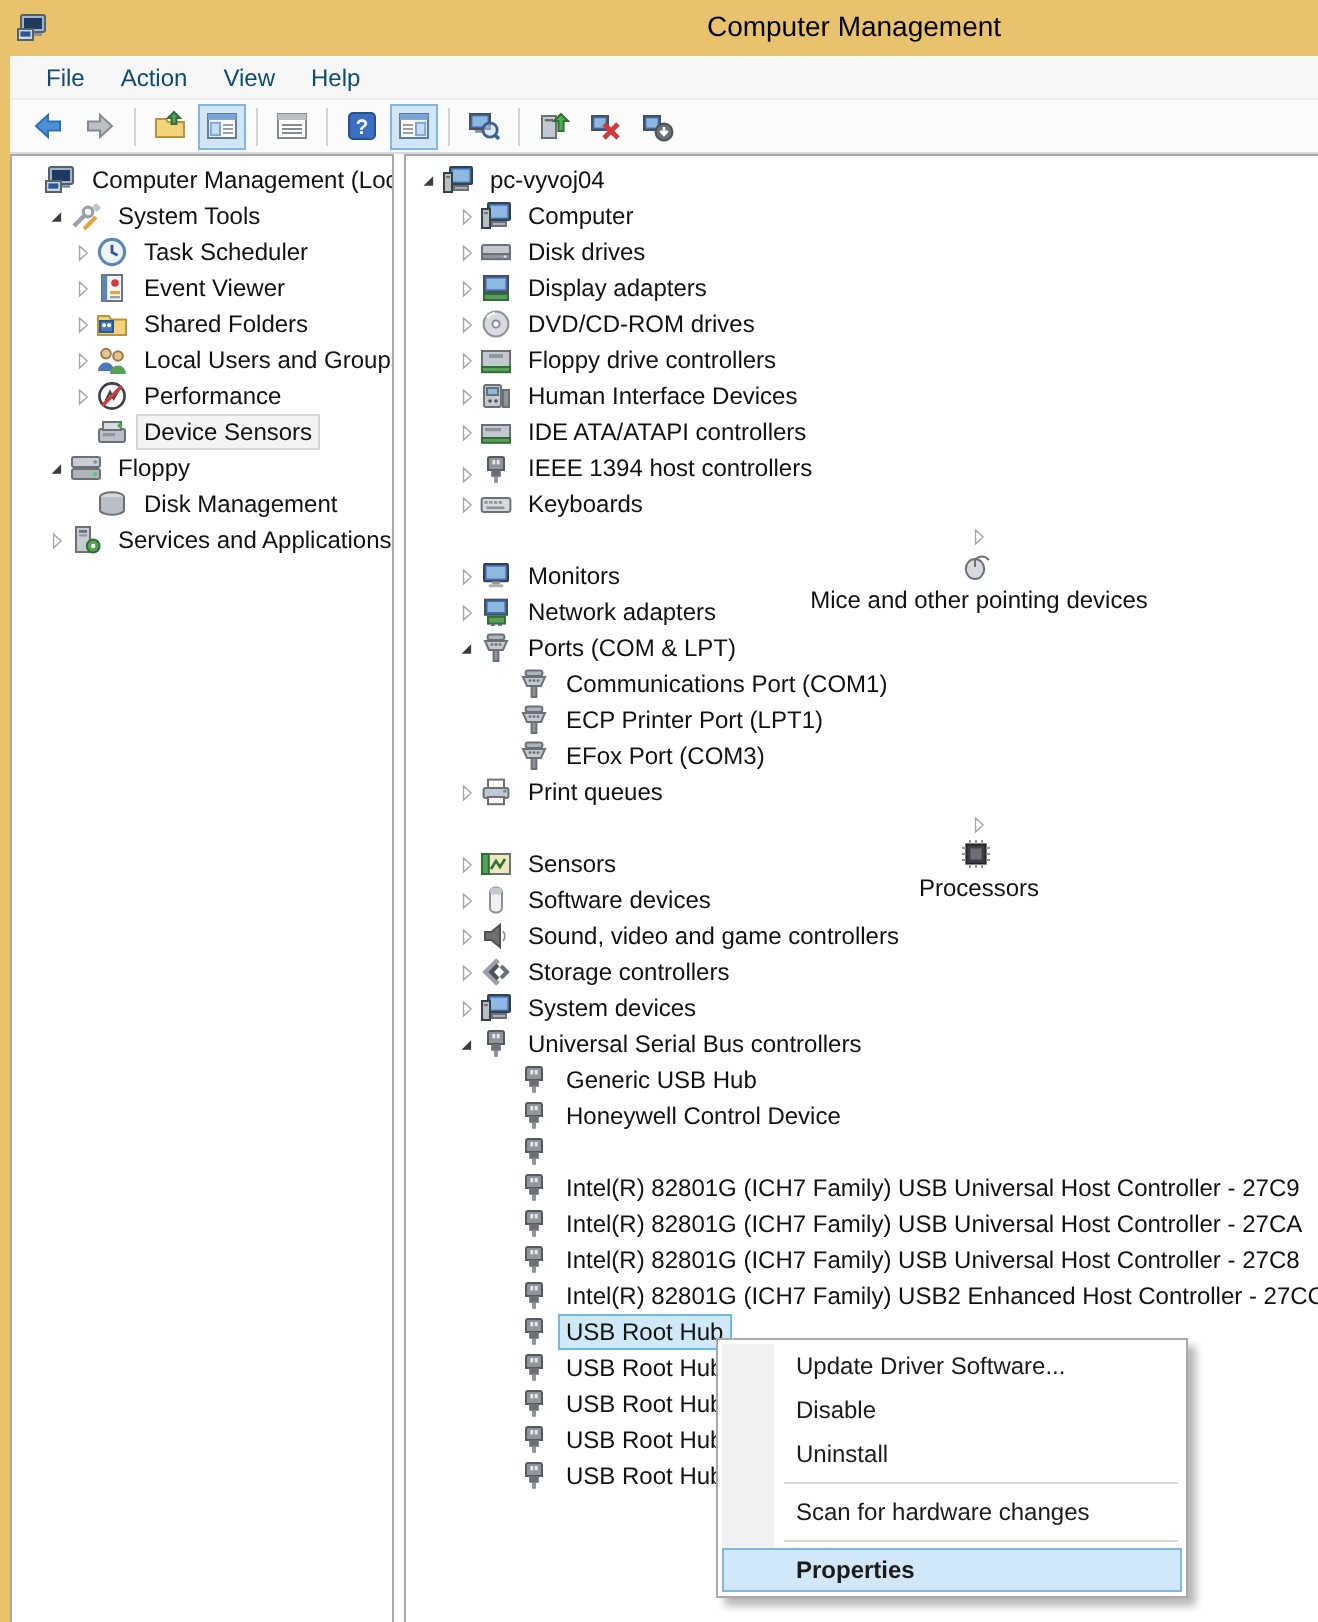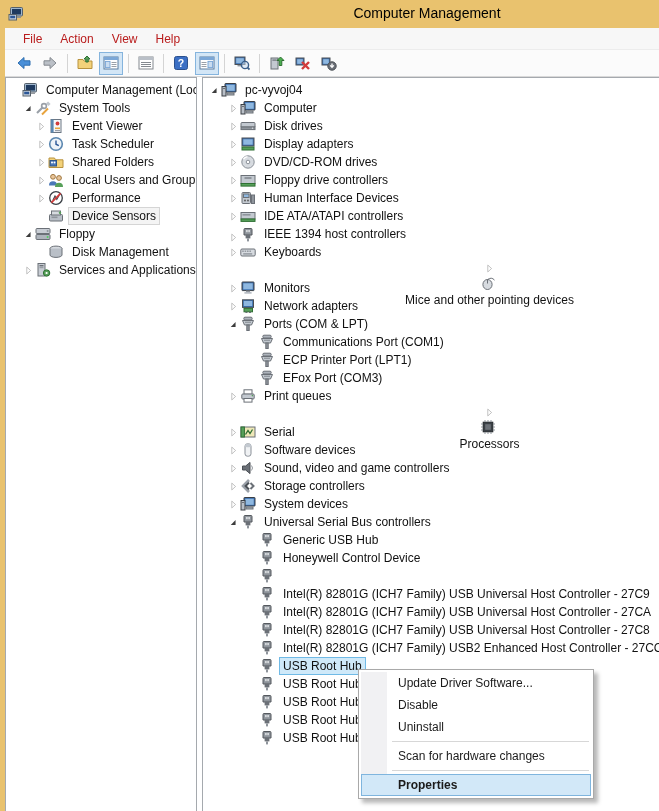--- a/index.html
+++ b/index.html
@@ -19,21 +19,21 @@
   .title-text {
     position:absolute; left:427px; top:5px; transform:translateX(-50%);
     font-size:14px; color:#000000; white-space:nowrap;
   }
   
   .menubar {
     position:absolute; left:5px; top:28px; width:654px; height:22px;
     background:#F7F7F7; border-bottom:1px solid #ECECEC;
     display:flex; align-items:center; padding-left:9px; z-index:4;
   }
-  .menu-item { padding:3px 9px; color:#b91c1c; cursor:default; }
+  .menu-item { padding:3px 9px; color:#0c4a6e; cursor:default; }
   
   .toolbar {
     position:absolute; left:5px; top:50px; width:654px; height:27px;
     background:#FBFBFB; border-bottom:1px solid #D9D9D9;
     display:flex; align-items:center; padding-left:6px; z-index:4;
   }
   .tb-btn {
     width:24px; height:23px; border:1px solid transparent; background:transparent;
     display:flex; align-items:center; justify-content:center; margin:0 1px;
   }
@@ -236,42 +236,42 @@
         <span class="tree-label">System Tools</span>
       </div>
       <div class="tree-row" style="padding-left: 28px;">
         <span class="expander">
           <svg viewBox="0 0 16 16" width="11" height="11">
             <path d="M5.5,3 L11,8 L5.5,13 Z" fill="#fff" stroke="#a6a6a6"></path>
           </svg>
         </span>
         <span class="tree-icon">
           <svg viewBox="0 0 16 16" width="16" height="16">
+            <circle cx="8" cy="8" r="6.3" fill="#EEF3F8" stroke="#5B87B0" stroke-width="1.6"></circle>
+            <path d="M8,4.4 L8,8.2 L10.8,9.6" stroke="#2B5797" stroke-width="1.4" fill="none"></path>
+          </svg>
+        </span>
+        <span class="tree-label">Task Scheduler</span>
+      </div>
+      <div class="tree-row" style="padding-left: 28px;">
+        <span class="expander">
+          <svg viewBox="0 0 16 16" width="11" height="11">
+            <path d="M5.5,3 L11,8 L5.5,13 Z" fill="#fff" stroke="#a6a6a6"></path>
+          </svg>
+        </span>
+        <span class="tree-icon">
+          <svg viewBox="0 0 16 16" width="16" height="16">
             <rect x="3" y="1.5" width="10" height="13" fill="#F5F7FA" stroke="#6B7683"></rect>
             <rect x="3" y="1.5" width="2.6" height="13" fill="#5B87B0"></rect>
             <circle cx="9.5" cy="5.5" r="1.9" fill="#D23B3B"></circle>
             <rect x="7" y="9.5" width="5" height="1.6" fill="#E8A33D"></rect>
             <rect x="7" y="12" width="5" height="1.2" fill="#9AA0A8"></rect>
           </svg>
         </span>
         <span class="tree-label">Event Viewer</span>
-      </div>
-      <div class="tree-row" style="padding-left: 28px;">
-        <span class="expander">
-          <svg viewBox="0 0 16 16" width="11" height="11">
-            <path d="M5.5,3 L11,8 L5.5,13 Z" fill="#fff" stroke="#a6a6a6"></path>
-          </svg>
-        </span>
-        <span class="tree-icon">
-          <svg viewBox="0 0 16 16" width="16" height="16">
-            <circle cx="8" cy="8" r="6.3" fill="#EEF3F8" stroke="#5B87B0" stroke-width="1.6"></circle>
-            <path d="M8,4.4 L8,8.2 L10.8,9.6" stroke="#2B5797" stroke-width="1.4" fill="none"></path>
-          </svg>
-        </span>
-        <span class="tree-label">Task Scheduler</span>
       </div>
       <div class="tree-row" style="padding-left: 28px;">
         <span class="expander">
           <svg viewBox="0 0 16 16" width="11" height="11">
             <path d="M5.5,3 L11,8 L5.5,13 Z" fill="#fff" stroke="#a6a6a6"></path>
           </svg>
         </span>
         <span class="tree-icon">
           <svg viewBox="0 0 16 16" width="16" height="16">
             <path d="M1,4 h5.5 l1,1.8 H15 V13.5 H1 Z" fill="#F3D27A" stroke="#B8923E"></path>
@@ -679,21 +679,21 @@
             <path d="M5.5,3 L11,8 L5.5,13 Z" fill="#fff" stroke="#a6a6a6"></path>
           </svg>
         </span>
         <span class="tree-icon">
           <svg viewBox="0 0 16 16" width="16" height="16">
             <rect x="1" y="3" width="14" height="10" fill="#EFE8B8" stroke="#6B7077"></rect>
             <rect x="1" y="3" width="3.4" height="10" fill="#57A05A" stroke="#2F6F33"></rect>
             <path d="M5.5,10.5 L8,6.5 L10,9.5 L12.5,5.5" stroke="#2F6F33" stroke-width="1.3" fill="none"></path>
           </svg>
         </span>
-        <span class="tree-label">Serial</span>
+        <span class="tree-label">Sensors</span>
       </div>
       <div class="tree-row" style="padding-left: 23px;">
         <span class="expander">
           <svg viewBox="0 0 16 16" width="11" height="11">
             <path d="M5.5,3 L11,8 L5.5,13 Z" fill="#fff" stroke="#a6a6a6"></path>
           </svg>
         </span>
         <span class="tree-icon">
           <svg viewBox="0 0 16 16" width="16" height="16">
             <rect x="5" y="1.8" width="6" height="12.4" rx="2.4" fill="#F0F2F4" stroke="#8A9098"></rect>

